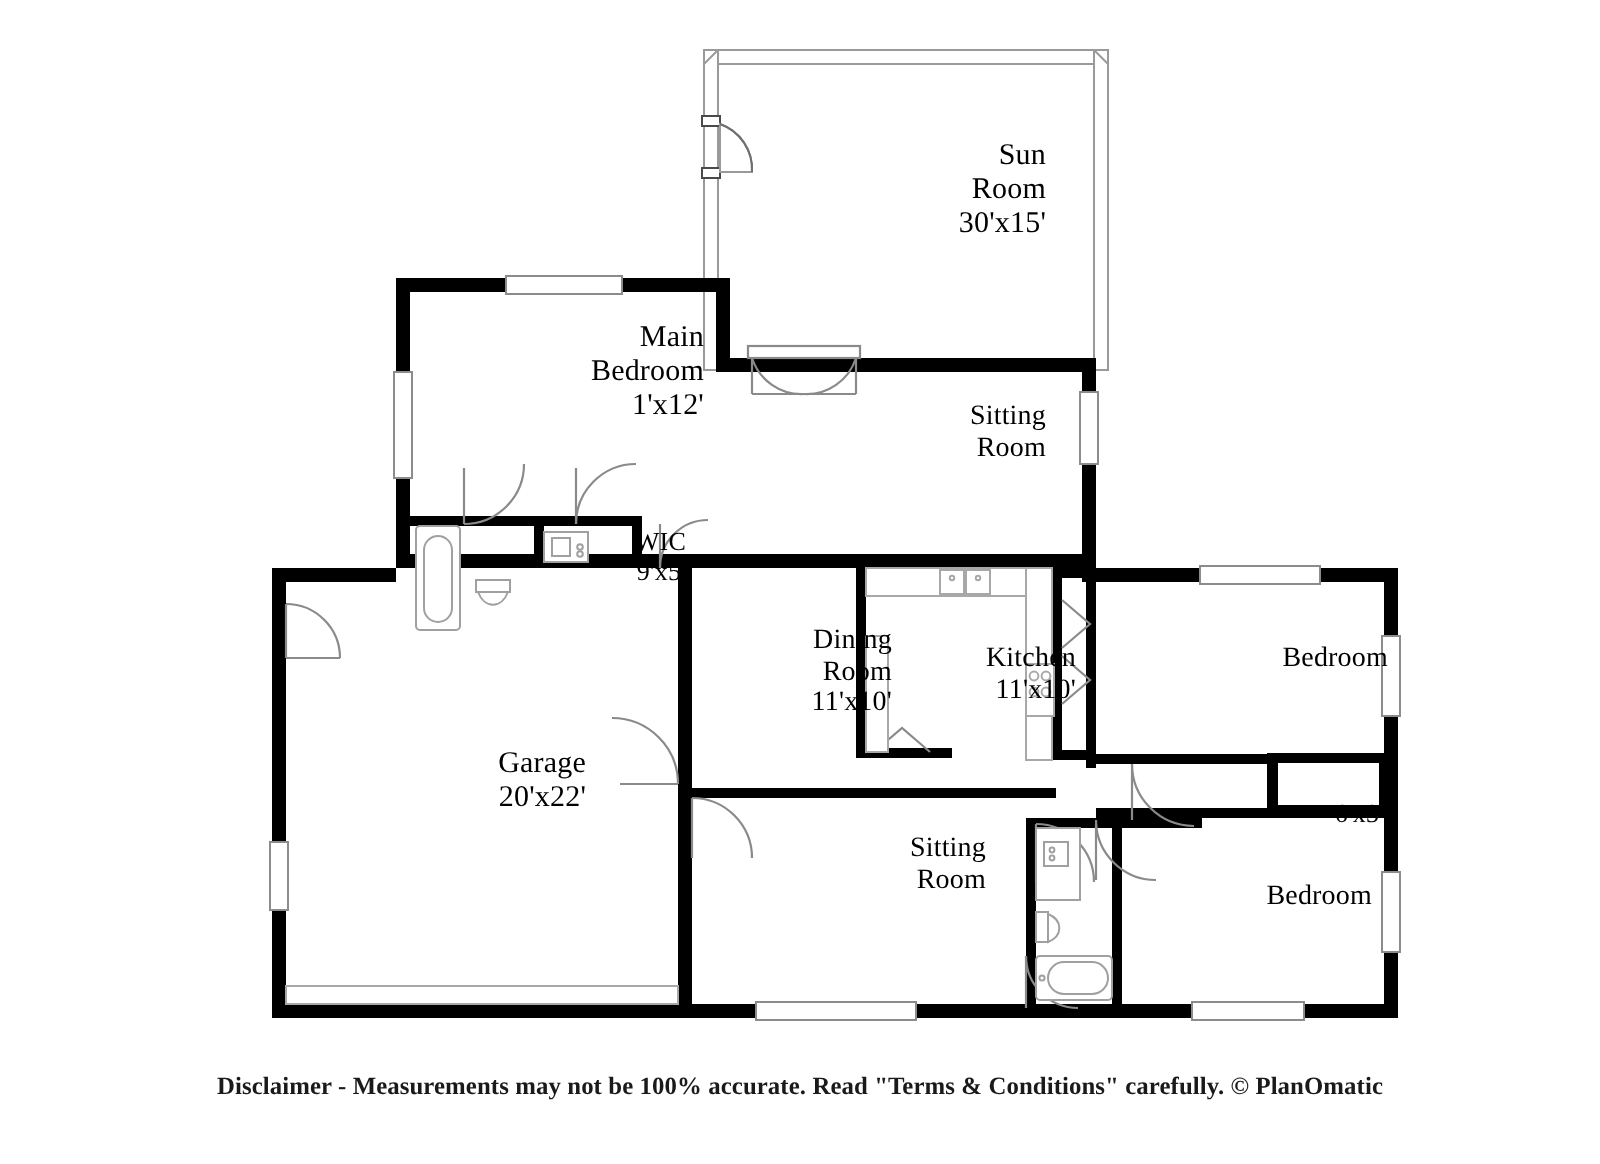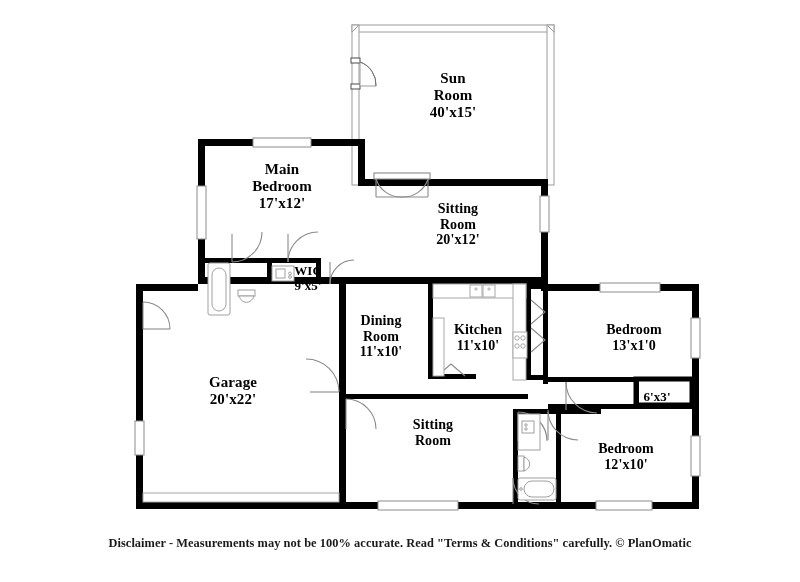--- a/index.html
+++ b/index.html
@@ -24,22 +24,22 @@
   #plan-svg {
     position: absolute;
     left: 0;
     top: 0;
     width: 800px;
     height: 582px;
     display: block;
   }
   .room-label {
     position: absolute;
-    text-align: center;
-    font-weight: bold;
+    text-align: right;
+    font-weight: normal;
     color: #000000;
     line-height: 1.12;
     letter-spacing: 0.1px;
     white-space: nowrap;
     -webkit-font-smoothing: antialiased;
   }
   .room-label .rl-line {
     display: block;
   }
   .disclaimer {
@@ -295,68 +295,65 @@
 
     <g fill="none" stroke="#000000" stroke-width="5">
       <rect x="636" y="379" width="56" height="26" fill="none"></rect>
     </g>
 
   </svg>
 
   <div class="room-label" style="left:383px; top:70px; width:140px; font-size:15px;">
     <span class="rl-line">Sun</span>
     <span class="rl-line">Room</span>
-    <span class="rl-line">40'x15'</span>
+    <span class="rl-line">30'x15'</span>
   </div>
 
   <div class="room-label" style="left:212px; top:161px; width:140px; font-size:15px;">
     <span class="rl-line">Main</span>
     <span class="rl-line">Bedroom</span>
-    <span class="rl-line">17'x12'</span>
+    <span class="rl-line">1'x12'</span>
   </div>
 
   <div class="room-label" style="left:393px; top:201px; width:130px; font-size:14px;">
     <span class="rl-line">Sitting</span>
     <span class="rl-line">Room</span>
-    <span class="rl-line">20'x12'</span>
   </div>
 
   <div class="room-label" style="left:273px; top:264px; width:70px; font-size:13px;">
     <span class="rl-line">WIC</span>
     <span class="rl-line">9'x5'</span>
   </div>
 
   <div class="room-label" style="left:316px; top:313px; width:130px; font-size:14px;">
     <span class="rl-line">Dining</span>
     <span class="rl-line">Room</span>
     <span class="rl-line">11'x10'</span>
   </div>
 
   <div class="room-label" style="left:418px; top:322px; width:120px; font-size:14px;">
     <span class="rl-line">Kitchen</span>
     <span class="rl-line">11'x10'</span>
   </div>
 
   <div class="room-label" style="left:574px; top:322px; width:120px; font-size:14px;">
     <span class="rl-line">Bedroom</span>
-    <span class="rl-line">13'x1'0</span>
-  </div>
-
-  <div class="room-label" style="left:622px; top:390px; width:70px; font-size:13px;">
+  </div>
+
+  <div class="room-label" style="left:622px; top:400px; width:70px; font-size:13px;">
     <span class="rl-line">6'x3'</span>
   </div>
 
   <div class="room-label" style="left:373px; top:417px; width:120px; font-size:14px;">
     <span class="rl-line">Sitting</span>
     <span class="rl-line">Room</span>
   </div>
 
   <div class="room-label" style="left:566px; top:441px; width:120px; font-size:14px;">
     <span class="rl-line">Bedroom</span>
-    <span class="rl-line">12'x10'</span>
   </div>
 
   <div class="room-label" style="left:173px; top:374px; width:120px; font-size:15px;">
     <span class="rl-line">Garage</span>
     <span class="rl-line">20'x22'</span>
   </div>
 
   <div class="disclaimer">Disclaimer - Measurements may not be 100% accurate. Read "Terms &amp; Conditions" carefully. © PlanOmatic</div>
 
 </div>

